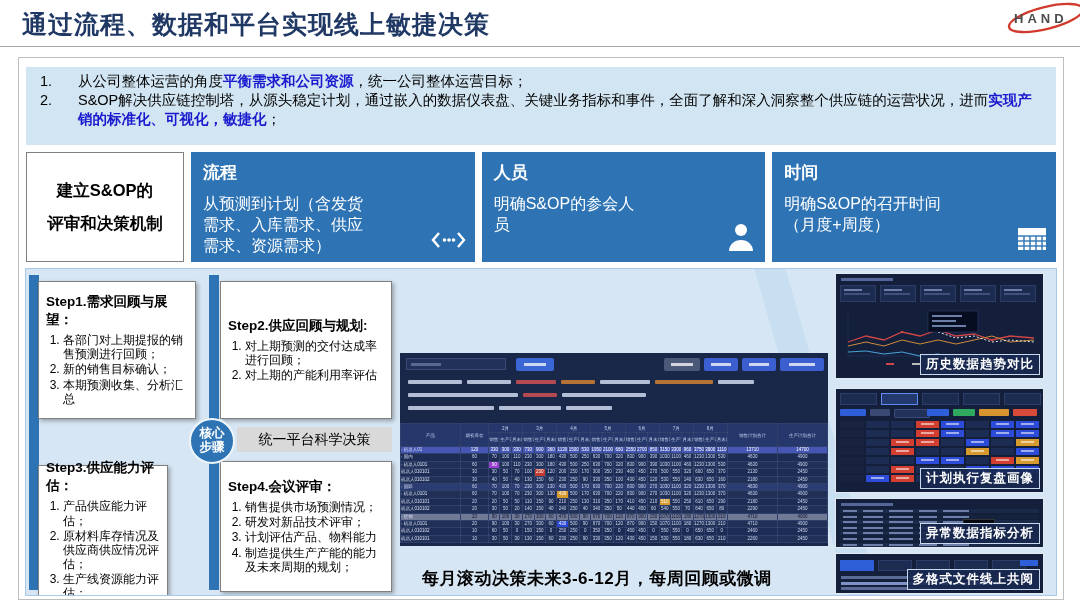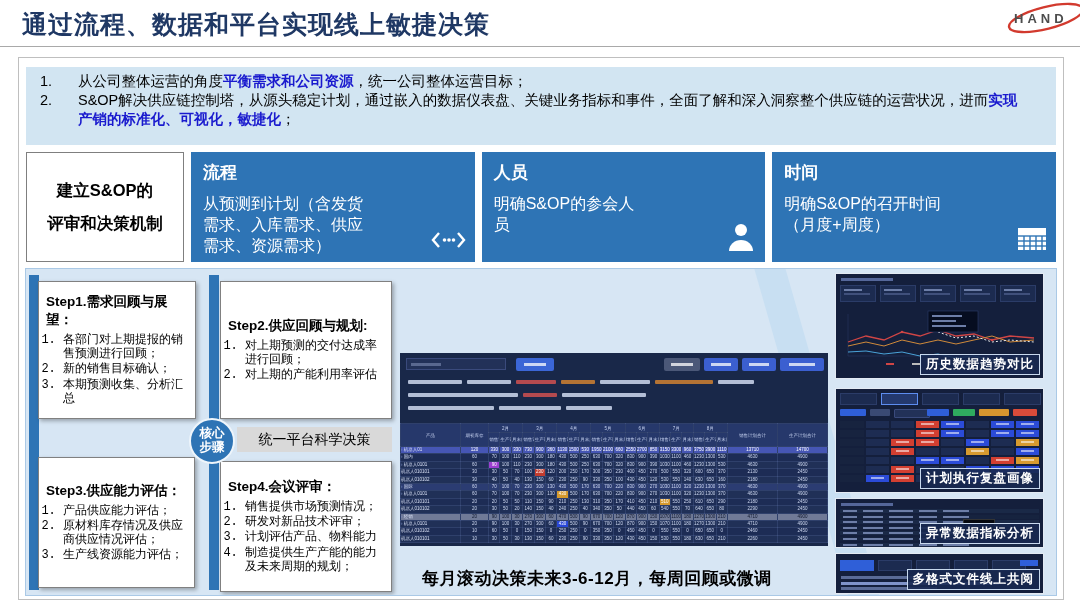--- a/index.html
+++ b/index.html
@@ -8,44 +8,44 @@
   
   .title{position:absolute;left:22px;top:8px;font-size:25px;font-weight:700;color:#1f3864;letter-spacing:1px;}
   .title-rule{position:absolute;left:0;top:46px;width:1080px;height:1px;background:#a9a9a9;}
   .logo{position:absolute;top:2px;right:-12px;width:96px;height:44px;}
   
   .outer{position:absolute;left:18px;top:57px;width:1044px;height:541px;border:1px solid #bfbfbf;background:#fff;}
   
   .intro{position:absolute;left:7px;top:9px;width:1030px;height:78px;background:#d2e5f2;padding:5px 0 0 0;box-sizing:border-box;}
   .intro-line{display:flex;font-size:14.5px;line-height:1.32;}
   .intro-line .num{flex:0 0 38px;text-align:left;padding-left:14px;}
-  .intro-line .txt{flex:1;padding-right:29px;}
+  .intro-line .txt{flex:1;padding-right:14px;}
   .em-blue{color:#1a1ace;font-weight:700;}
   
   .banner{position:absolute;left:7px;top:94px;width:1030px;height:110px;display:flex;gap:7px;}
   .mech{flex:0 0 158px;background:#fff;border:1px solid #7f7f7f;display:flex;flex-direction:column;
         align-items:center;justify-content:center;gap:11px;font-size:16.5px;font-weight:700;box-sizing:border-box;}
   .pillar{flex:1;background:#2e74b5;color:#fff;position:relative;padding:9px 12px;box-sizing:border-box;}
   .pillar .p-title{font-size:17px;font-weight:700;margin-bottom:9px;}
   .pillar .p-body{font-size:16px;line-height:1.32;}
   .p-icon{position:absolute;right:9px;bottom:7px;}
   
   .panel{position:absolute;left:6px;top:210px;width:1032px;height:328px;background:#d7e6f4;border:1px solid #aac9e6;
          box-sizing:border-box;overflow:hidden;}
   .diag{position:absolute;left:782px;top:-25px;width:30px;height:420px;background:#c8dff2;transform:rotate(-16deg);z-index:1;}
   .lane{position:absolute;width:10px;top:6px;height:315px;background:#2e74b5;z-index:1;}
   .lane1{left:3px;} .lane2{left:183px;}
   .stepbox{position:absolute;background:#fff;border:1px solid #808080;box-shadow:2px 2px 4px rgba(0,0,0,.3);
            box-sizing:border-box;padding:4px 7px;display:flex;flex-direction:column;justify-content:center;z-index:2;}
   .stepbox .s-title{font-size:13.5px;font-weight:700;}
-  .stepbox ol{margin:4px 0 0 0;padding-left:17px;font-size:12px;line-height:1.18;font-family:Liberation Mono, monospace;}
+  .stepbox ol{margin:4px 0 0 0;padding-left:17px;font-size:12px;line-height:1.18;}
   .stepbox ol li{margin:0 0 1px 0;}
   .box1{left:12px;top:12px;width:158px;height:138px;}
   .box2{left:194px;top:12px;width:172px;height:138px;}
-  .box3{left:12px;top:188px;width:157px;height:131px;}
+  .box3{left:12px;top:196px;width:130px;height:131px;}
   .box4{left:194px;top:192px;width:172px;height:131px;}
   .bandbar{position:absolute;height:25px;background:#d9d9d9;color:#000;font-size:14px;text-align:center;
            line-height:25px;z-index:2;}
   .bandL{left:13px;top:158px;width:148px;}
   .bandR{left:211px;top:158px;width:155px;}
   .core{position:absolute;left:163px;top:149px;width:46px;height:46px;border-radius:50%;background:#2e74b5;
         color:#fff;font-size:12.5px;font-weight:700;display:flex;flex-direction:column;align-items:center;
         justify-content:center;line-height:1.1;z-index:3;border:2px solid #eef5fb;box-sizing:border-box;}
   
   .desc{position:absolute;left:374px;top:10px;width:428px;height:68px;background:#f1f1f1;border:1px solid #4d4d4d;

